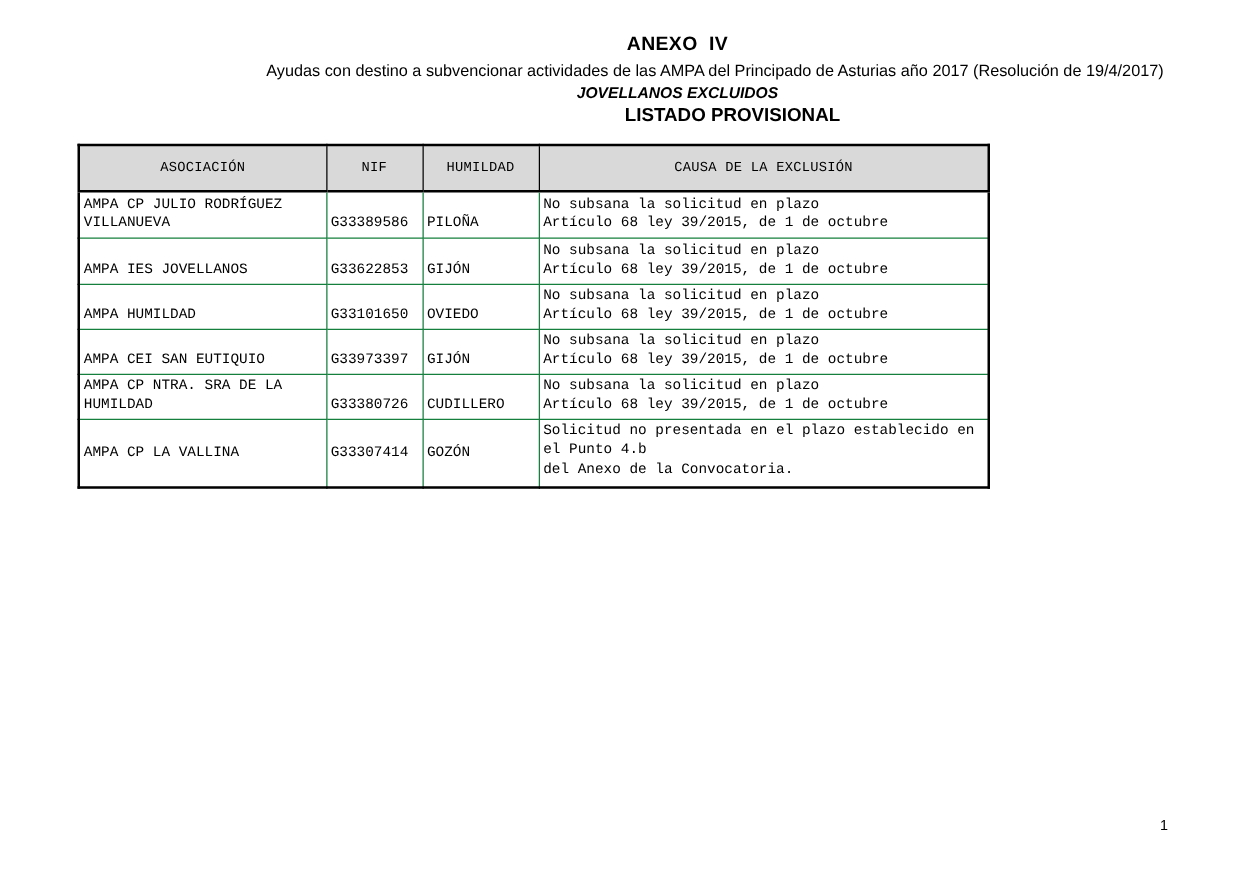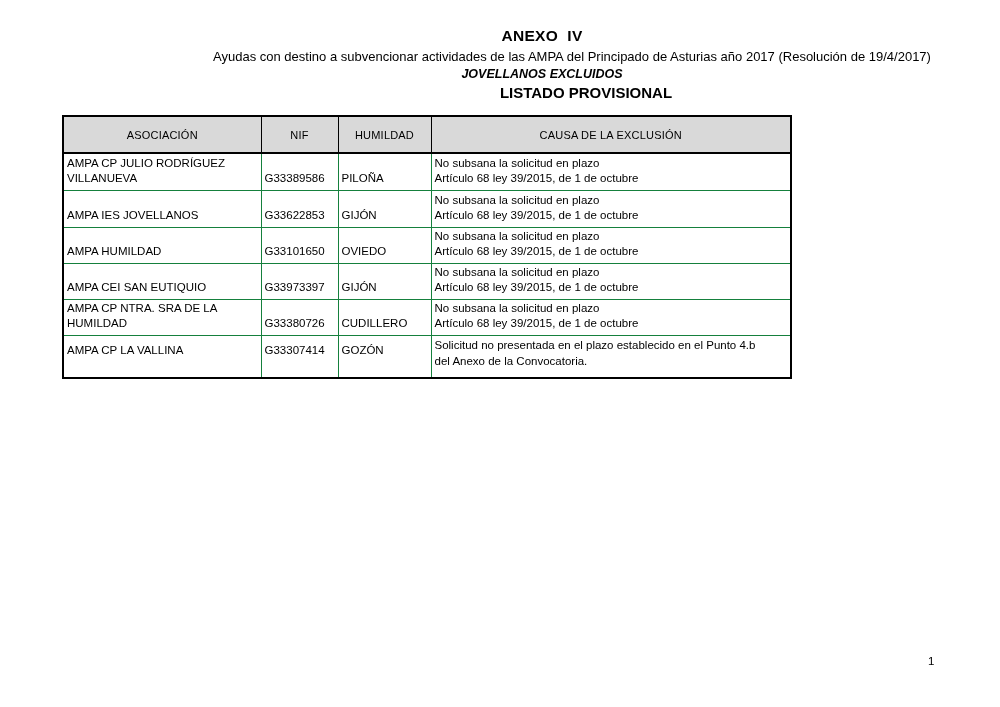--- a/index.html
+++ b/index.html
@@ -48,20 +48,21 @@
   }
   table.main-table {
     position: absolute;
     left: 62px;
     top: 115px;
     width: 728px;
     border-collapse: collapse;
     table-layout: fixed;
     font-size: 11.5px;
     border: 2px solid #000000;
+    font-family: Liberation Mono, monospace;
   }
   table.main-table col.c-asoc { width: 198px; }
   table.main-table col.c-nif  { width: 77px; }
   table.main-table col.c-conc { width: 93px; }
   table.main-table col.c-causa{ width: 360px; }
   table.main-table th {
     background: #d9d9d9;
     border: 1px solid #000000;
     border-bottom: 2px solid #000000;
     height: 33px;

